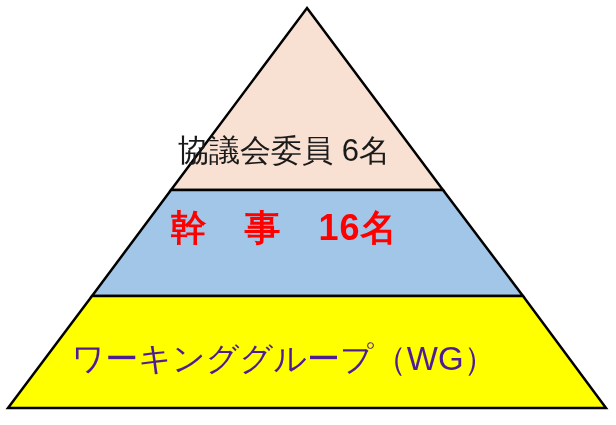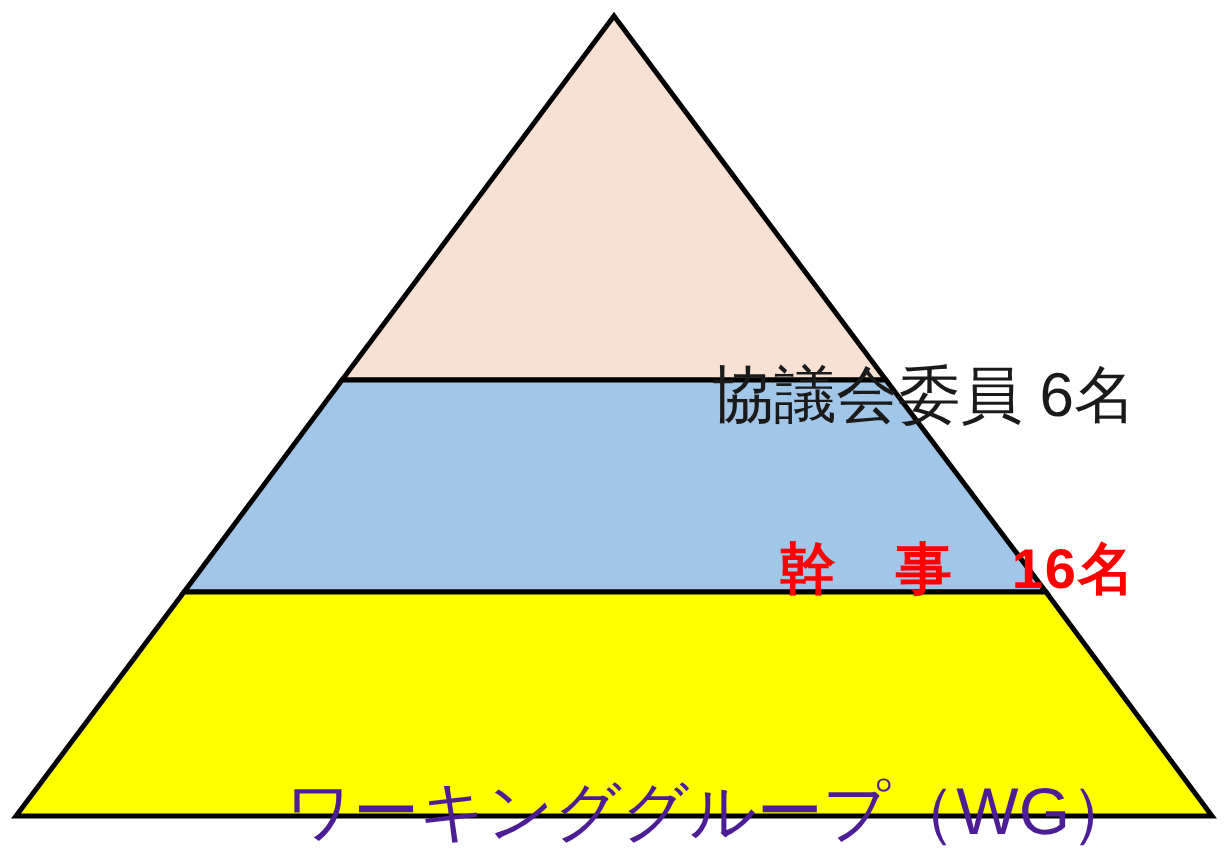--- a/index.html
+++ b/index.html
@@ -25,35 +25,34 @@
   }
   .pyramid-svg polygon {
     stroke: #000000;
     stroke-width: 2.5;
     stroke-linejoin: miter;
   }
   .level-label {
     position: absolute;
     left: 0;
     width: 568px;
-    text-align: right;
+    text-align: center;
     white-space: nowrap;
     pointer-events: none;
-    margin-top: 47px;
   }
   .label-council {
     top: 130px;
     font-size: 31px;
     font-weight: 400;
     color: #1a1a1a;
     letter-spacing: 0px;
   }
   .label-secretaries {
-    top: 219px;
-    font-size: 28px;
+    top: 204px;
+    font-size: 36px;
     font-weight: 700;
     color: #ff0000;
     letter-spacing: 1px;
   }
   .label-working-group {
     top: 337px;
     font-size: 33px;
     font-weight: 400;
     color: #4c1d95;
     letter-spacing: 0px;

